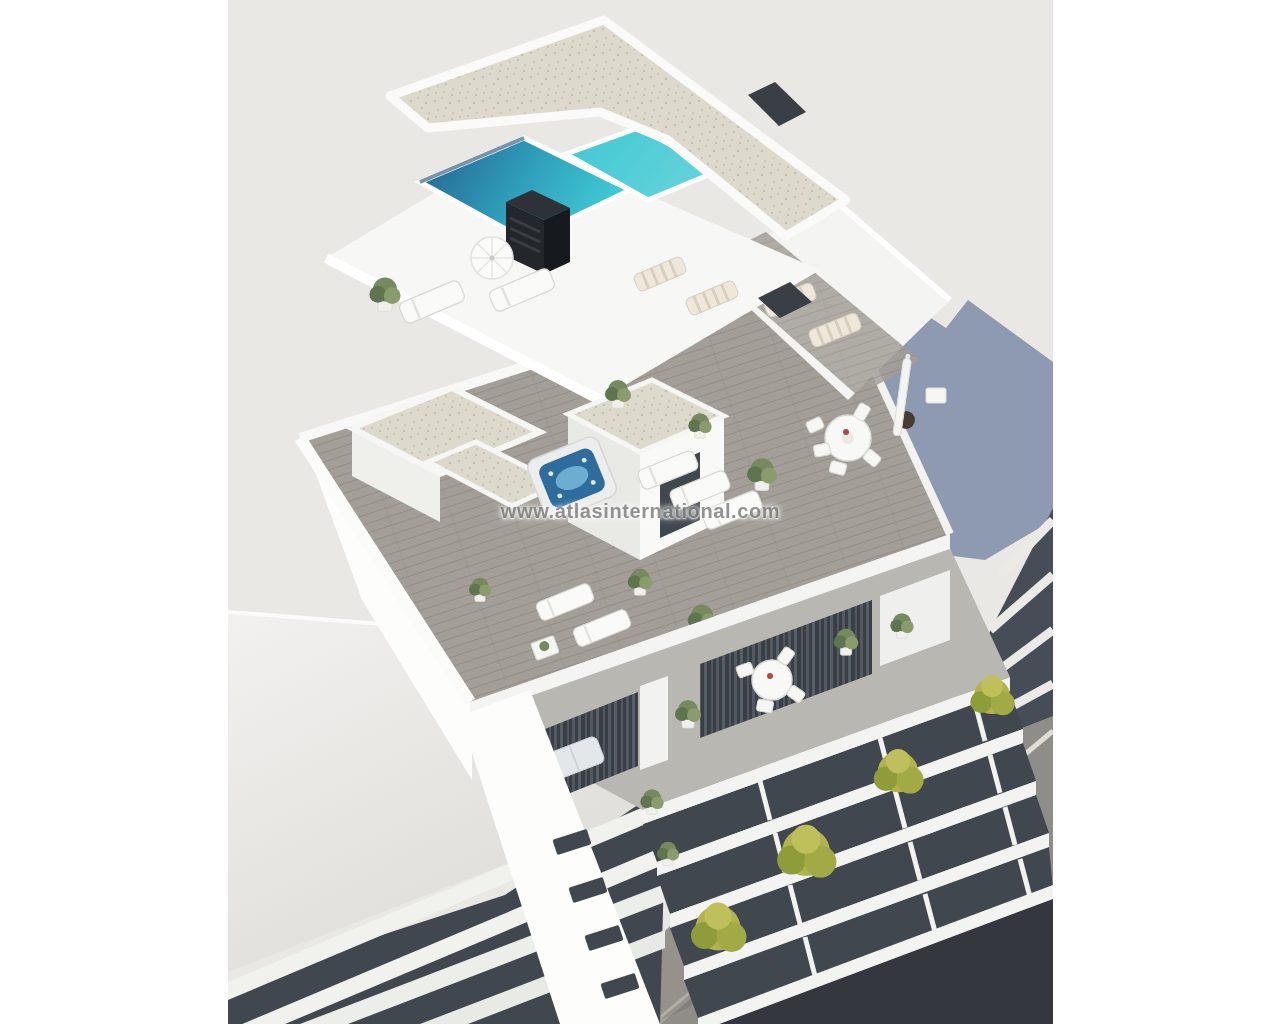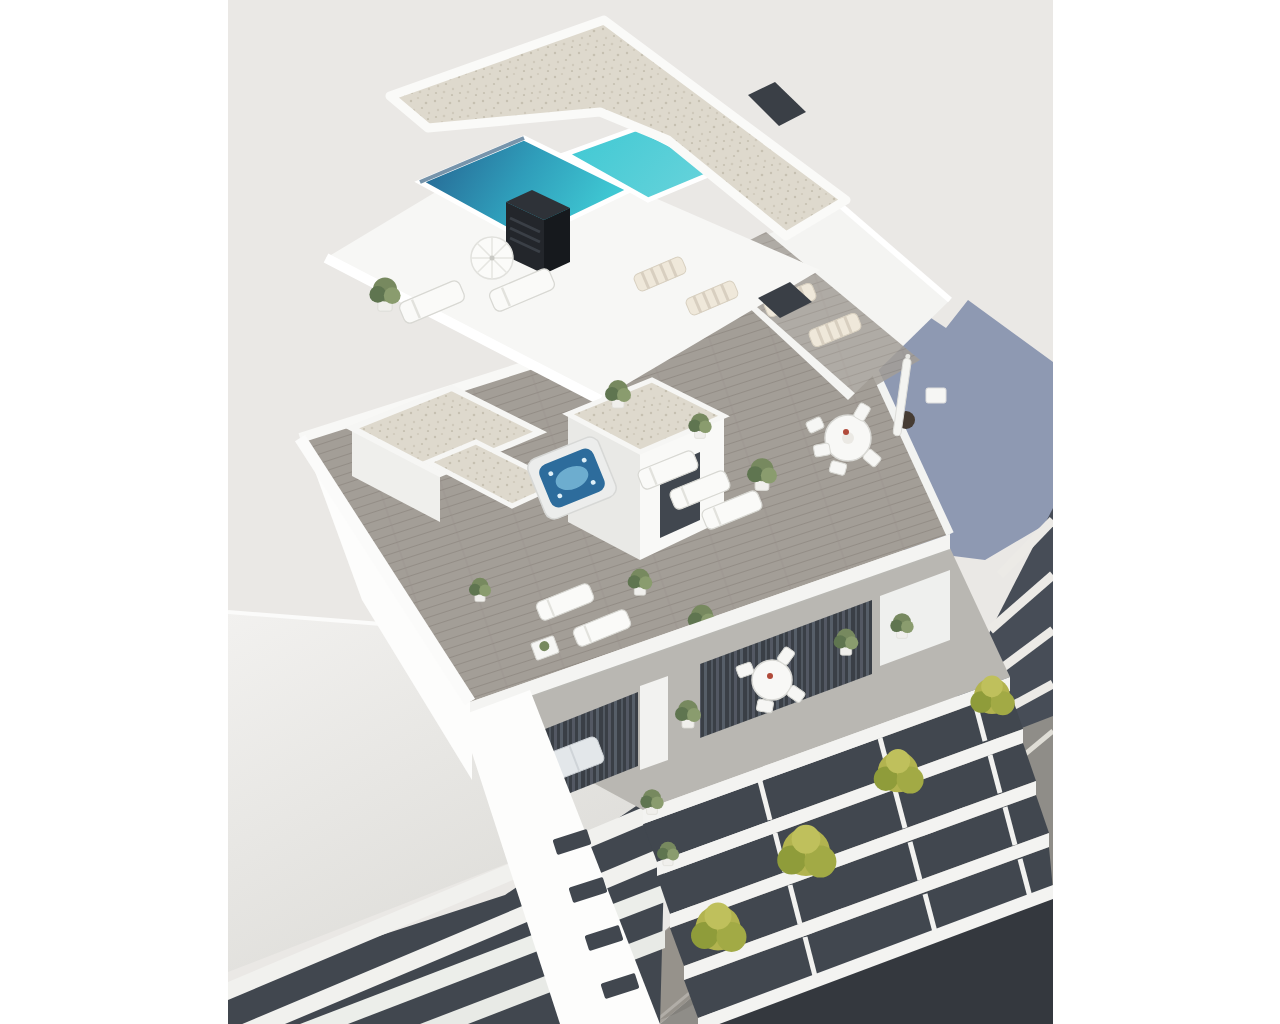--- a/index.html
+++ b/index.html
@@ -307,14 +307,15 @@
     </g>
 
     <g>
       <use href="#sym-tree" x="-20" y="-20" width="40" height="40" transform="translate(718,928) scale(1.5)"></use>
       <use href="#sym-tree" x="-20" y="-20" width="40" height="40" transform="translate(806,852) scale(1.6)"></use>
       <use href="#sym-tree" x="-20" y="-20" width="40" height="40" transform="translate(898,772) scale(1.35)"></use>
       <use href="#sym-tree" x="-20" y="-20" width="40" height="40" transform="translate(992,696) scale(1.2)"></use>
     </g>
   </svg>
 
+  <div class="watermark">www.atlasinternational.com</div>
   </div>
 </div>
 
 </body></html>

